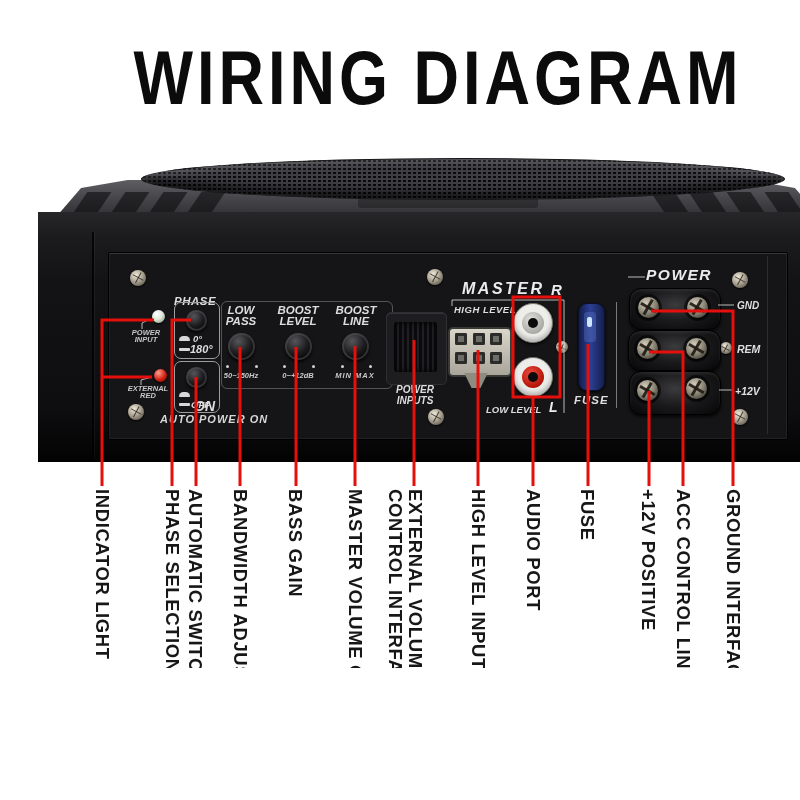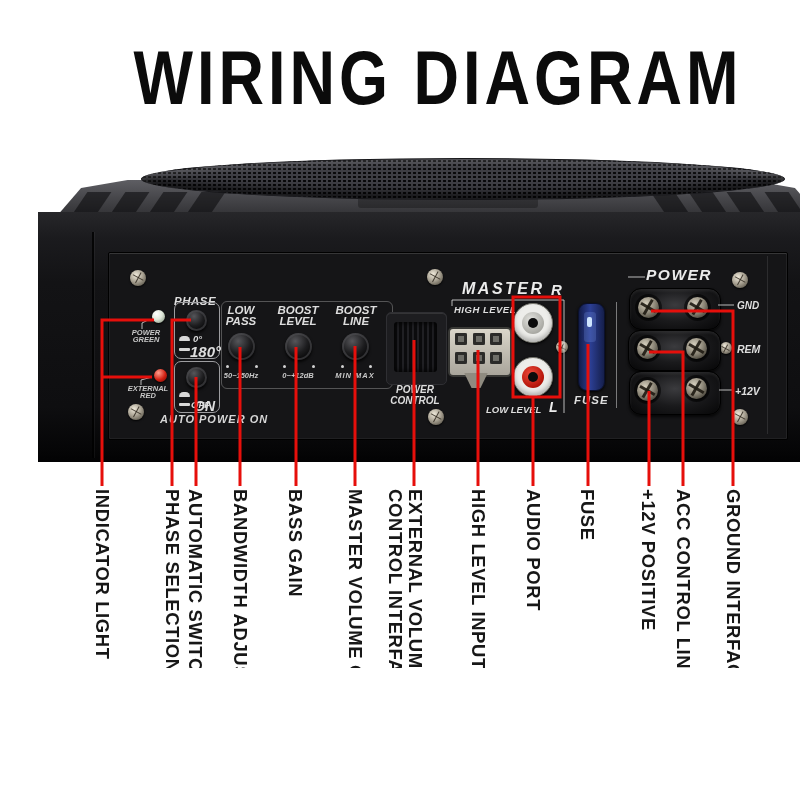--- a/index.html
+++ b/index.html
@@ -137,34 +137,34 @@
     <div class="screw s16" style="left:90px;top:404px;"></div>
     <div class="screw s16" style="left:390px;top:409px;"></div>
     <div class="screw s16" style="left:694px;top:409px;"></div>
     <div class="screw s12" style="left:518px;top:341px;"></div>
     <div class="screw s12" style="left:682px;top:342px;"></div>
 
     <div class="led green" style="left:114px;top:310px;"></div>
     <div class="led red" style="left:116px;top:369px;"></div>
     <div class="abs ptext" style="left:86px;top:330px;width:44px;text-align:center;font-size:7.5px;line-height:6.5px;color:#c6c6c6;">
       <div>POWER</div>
-        <div>GREEN</div>
+        <div>INPUT</div>
     </div>
     <div class="abs ptext" style="left:88px;top:386px;width:44px;text-align:center;font-size:7.5px;line-height:6.5px;color:#c6c6c6;">
       <div>EXTERNAL</div>
         <div>RED</div>
     </div>
 
     <div class="abs ptext" style="left:136px;top:295px;font-size:11.5px;letter-spacing:.5px;">PHASE</div>
     <div class="swbox" style="left:136px;top:302px;width:44px;height:55px;"></div>
     <div class="knob k21" style="left:148px;top:310px;"></div>
     <div class="hump" style="left:141px;top:336px;"></div>
     <div class="abs ptext" style="left:155px;top:333px;font-size:9.5px;">0°</div>
     <div class="dashic" style="left:141px;top:348px;"></div>
-    <div class="abs ptext" style="left:152px;top:343px;font-size:15px;">180°</div>
+    <div class="abs ptext" style="left:152px;top:343px;font-size:11px;">180°</div>
 
     <div class="swbox" style="left:136px;top:361px;width:44px;height:50px;"></div>
     <div class="knob k21" style="left:148px;top:367px;"></div>
     <div class="hump" style="left:141px;top:392px;"></div>
     <div class="abs ptext" style="left:156px;top:398px;font-size:14px;">ON</div>
     <div class="dashic" style="left:141px;top:403px;"></div>
     <div class="abs ptext" style="left:153px;top:399px;font-size:9.5px;">OFF</div>
     <div class="abs ptext" style="left:122px;top:413px;font-size:11px;letter-spacing:1px;color:#d6d6d6;">AUTO POWER ON</div>
 
     <div class="abs" style="left:183px;top:301px;width:170px;height:86px;border:1px solid rgba(180,180,180,.4);border-radius:6px;"></div>
@@ -193,21 +193,21 @@
     </div>
     <div class="knob k27" style="left:304px;top:333px;"></div>
     <div class="dot" style="left:303px;top:365px;"></div>
     <div class="dot" style="left:331px;top:365px;"></div>
     <div class="abs ptext" style="left:291px;top:371px;width:52px;text-align:center;font-size:7.5px;color:#c9c9c9;letter-spacing:1px;">MIN MAX</div>
 
     <div class="remote-outer"></div>
     <div class="remote-inner"></div>
     <div class="abs ptext" style="left:346px;top:385px;width:62px;text-align:center;font-size:10px;line-height:10.5px;">
       <div>POWER</div>
-        <div>CONTROL</div>
+        <div>INPUTS</div>
     </div>
 
     <div class="abs ptext" style="left:424px;top:280px;font-size:16px;letter-spacing:2.5px;color:#ececec;">MASTER</div>
     <div class="abs ptext" style="left:513px;top:281px;font-size:15px;color:#ececec;">R</div>
     <div class="abs ptext" style="left:416px;top:304px;font-size:9.5px;letter-spacing:.5px;">HIGH LEVEL</div>
 
     <div class="molex"></div>
     <div class="pin" style="left:417px;top:333px;"></div>
     <div class="pin" style="left:435px;top:333px;"></div>
     <div class="pin" style="left:452px;top:333px;"></div>

